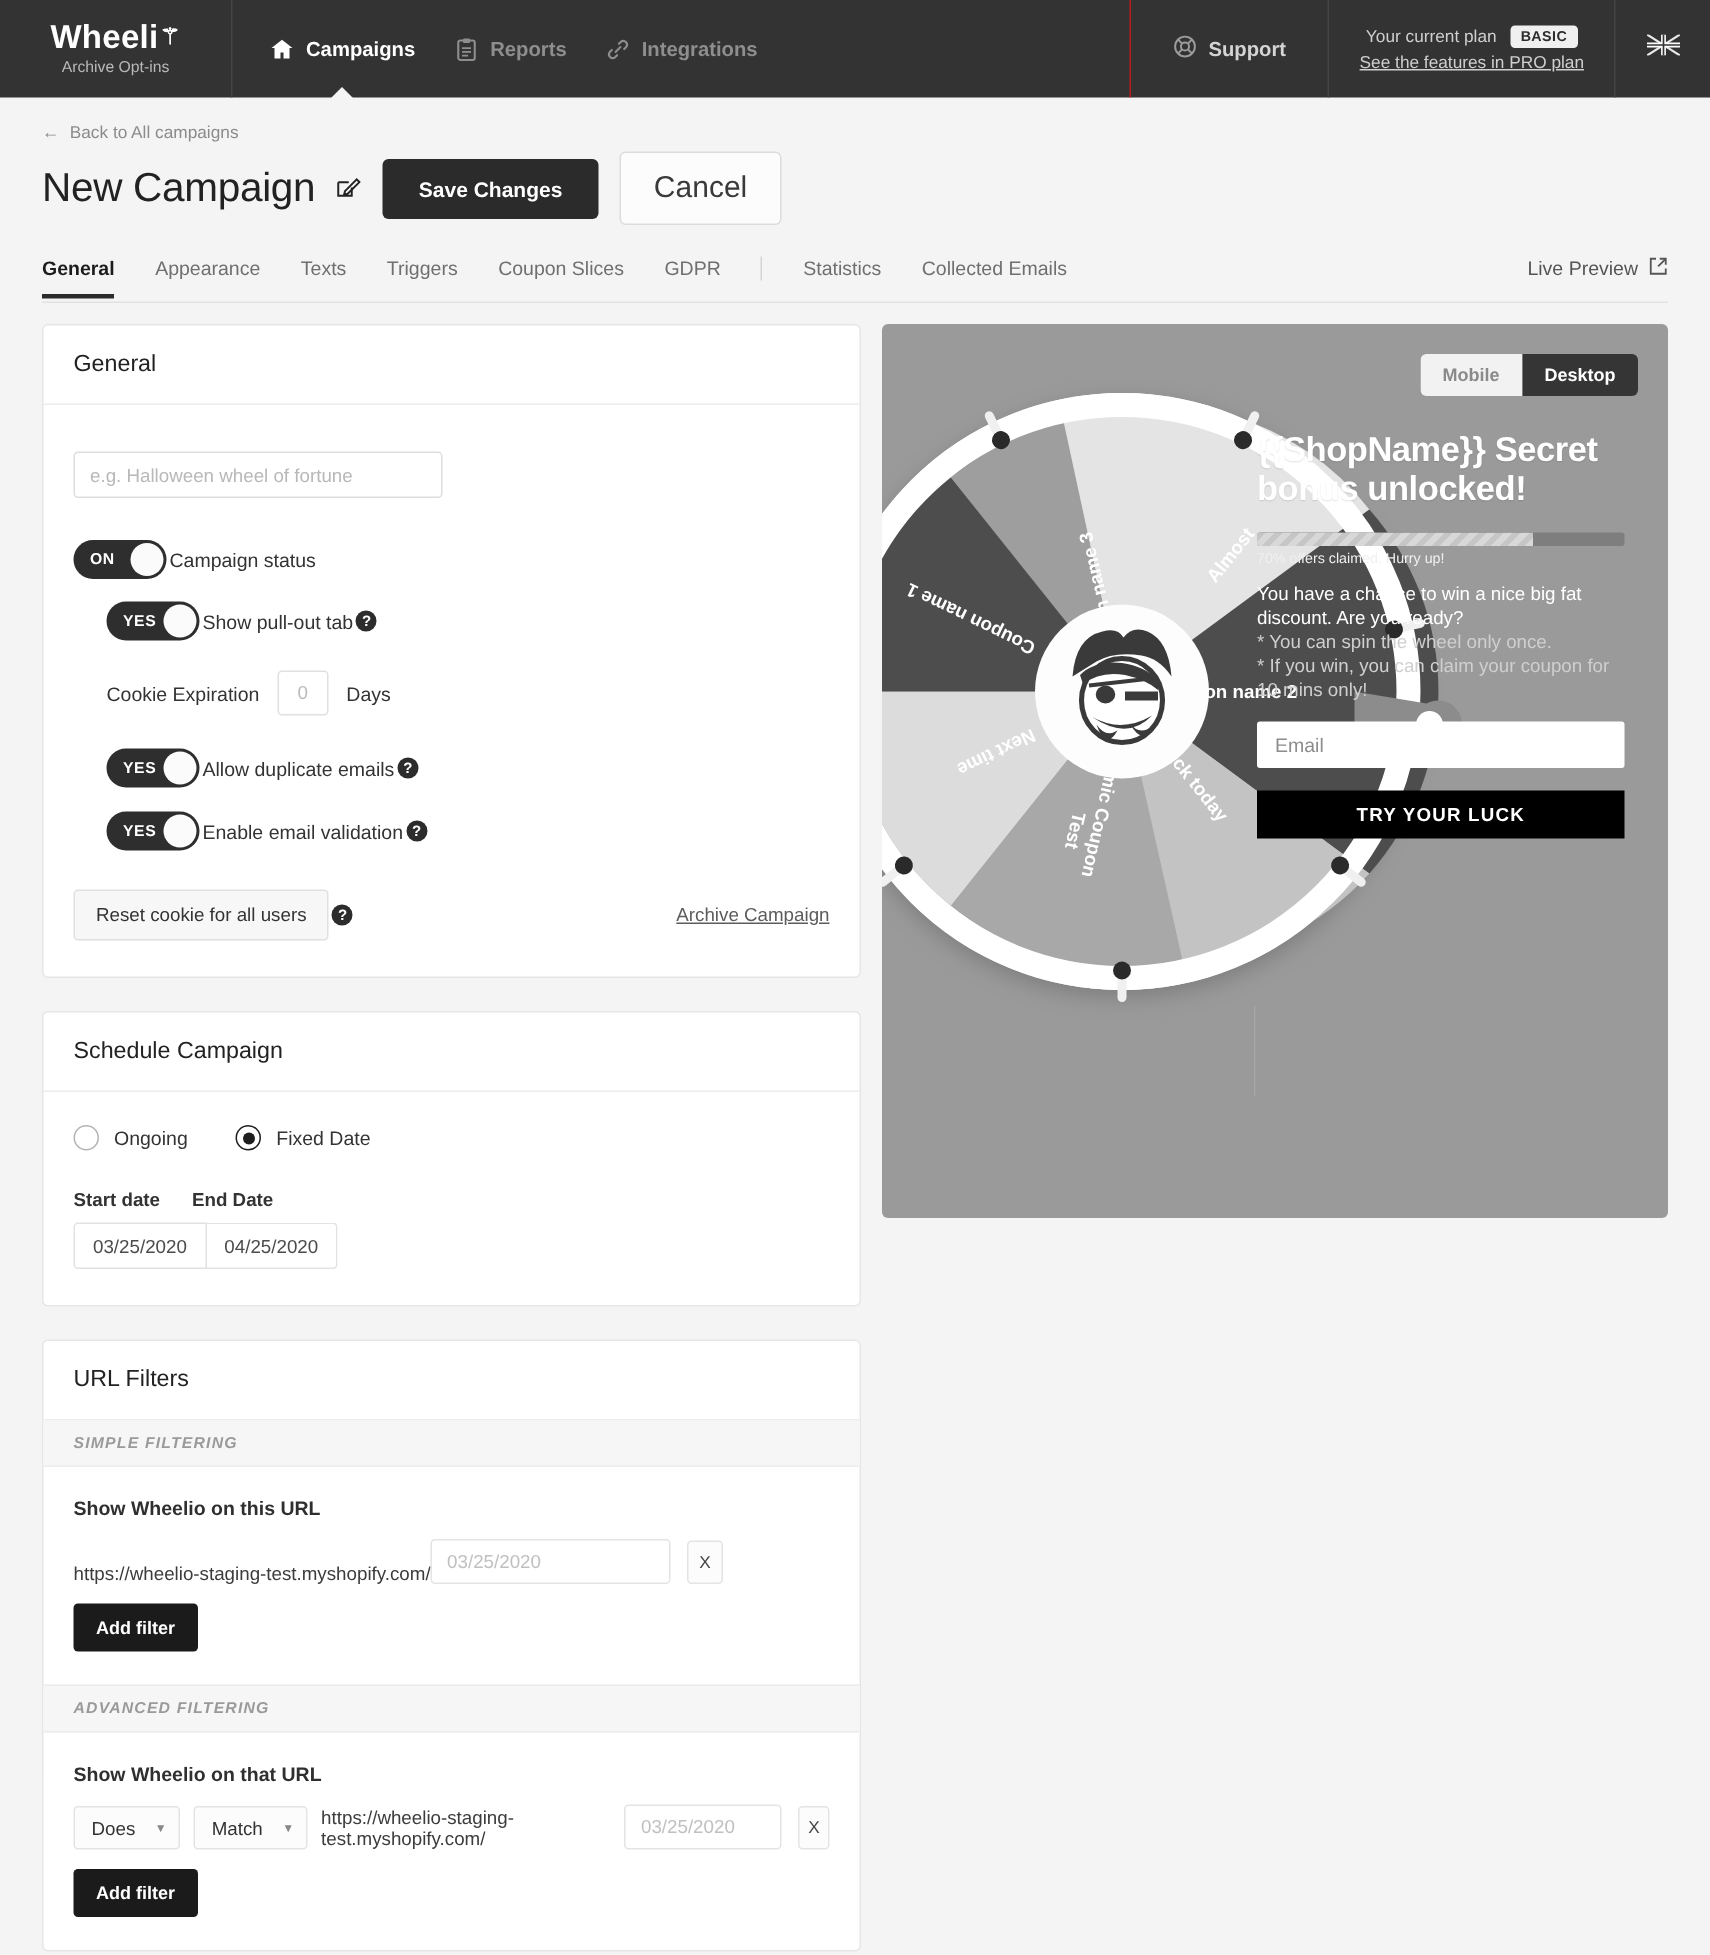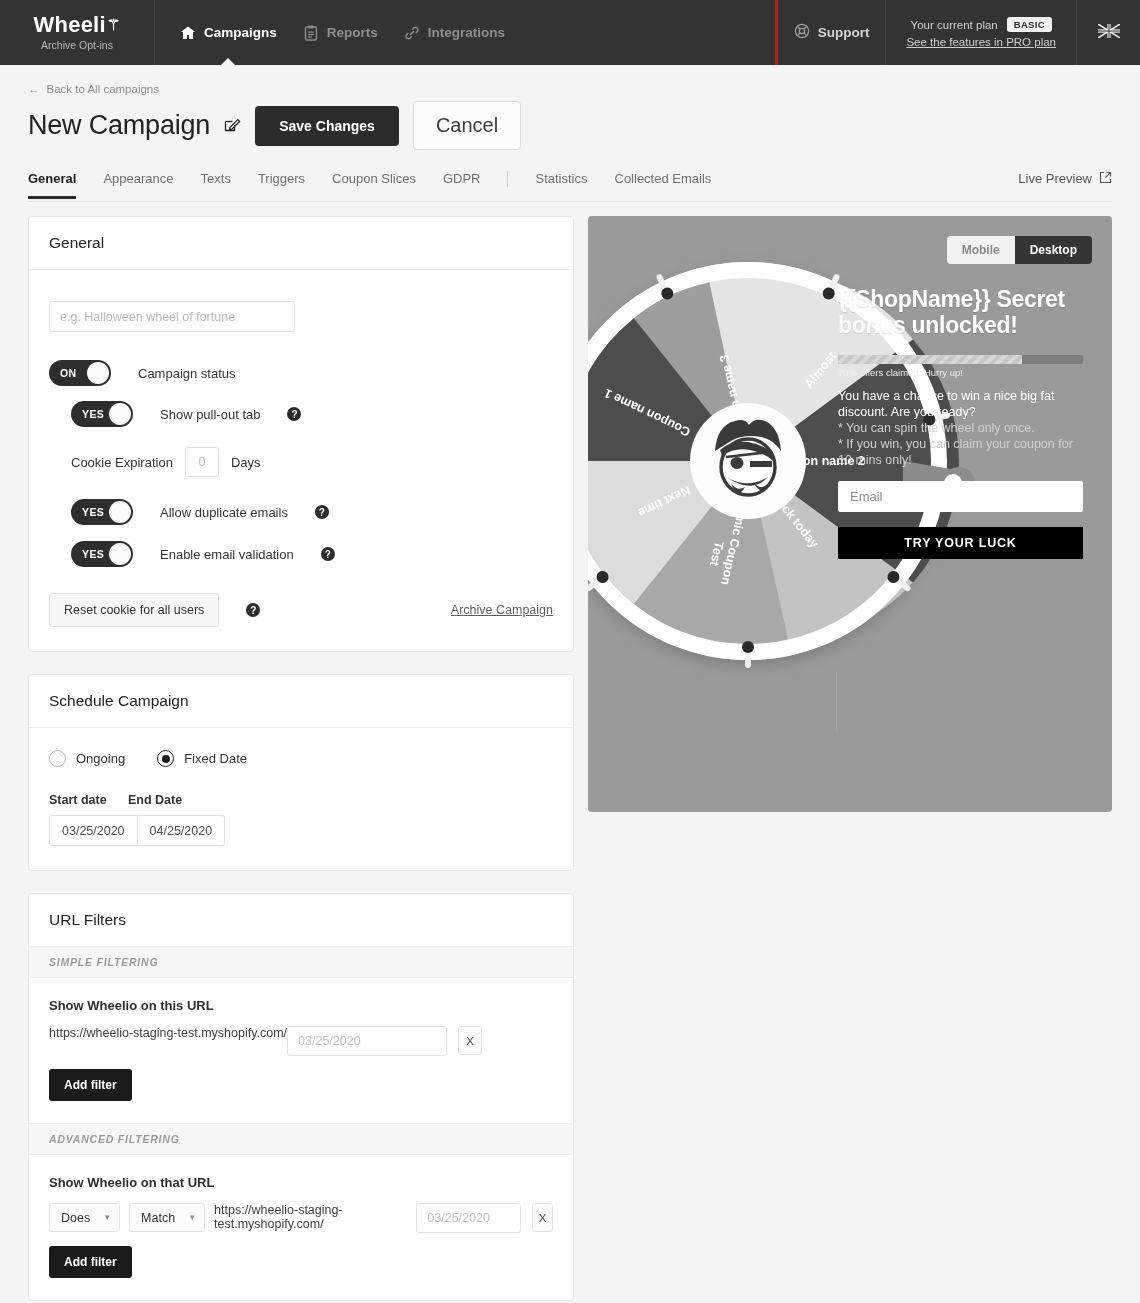--- a/index.html
+++ b/index.html
@@ -31,22 +31,22 @@
   .navitem.active { color: #ffffff; }
   .navitem .nico { width: 16px; height: 16px; display:inline-flex; align-items:center; justify-content:center; }
   .navitem .nico svg { display:block; }
   .nav-caret {
     position: absolute; bottom: -1px; left: 50%; transform: translateX(-50%);
     width: 0; height: 0; border-left: 8px solid transparent; border-right: 8px solid transparent;
     border-bottom: 8px solid #f4f4f4;
   }
 
   .navright { display: flex; align-items: stretch; }
-  .support-cell { display: flex; align-items: center; gap: 8px; padding: 0 16px;
-    border-left: 3px solid #b91c1c; font-size: 13.5px; font-weight: bold; color: #d4d4d4; cursor:pointer;}
+  .support-cell { display: flex; align-items: center; gap: 8px; padding: 0 28px;
+    border-left: 1px solid #b91c1c; font-size: 13.5px; font-weight: bold; color: #d4d4d4; cursor:pointer;}
   .plan-cell { display: flex; flex-direction: column; align-items: center; justify-content: center;
     padding: 0 20px; border-left: 1px solid #454545; }
   .plan-row { display: flex; align-items: center; gap: 9px; font-size: 11.5px; color: #cfcfcf; }
   .plan-badge { background: #f0f0f0; color: #2c2c2c; font-size: 9.5px; font-weight: bold;
     padding: 2px 7px; border-radius: 3px; letter-spacing: .3px; }
   .plan-link { font-size: 11.5px; color: #cfcfcf; text-decoration: underline; margin-top: 4px; cursor: pointer; }
   .lang-cell { display: flex; align-items: center; justify-content: center; width: 64px;
     border-left: 1px solid #454545; cursor: pointer; }
 
   
@@ -82,21 +82,21 @@
   .card-head { padding: 17px 20px; border-bottom: 1px solid #ececec; }
   .card-title { font-size: 15.5px; color: #222; }
   .card-body { padding: 22px 20px 24px 20px; }
 
   .fieldlabel { font-size: 12.5px; font-weight: bold; color: #333; }
   .txtinput { width: 246px; height: 31px; border: 1px solid #dedede; border-radius: 3px;
     padding: 0 10px; font-size: 12.5px; color: #333; font-family: "Liberation Sans", sans-serif;
     background: #fff; margin-top: 9px; }
   .txtinput::placeholder { color: #b8b8b8; }
 
-  .togrow { display: flex; align-items: center; gap: 27px; }
+  .togrow { display: flex; align-items: center; gap: 2px; }
   .toggle { width: 62px; height: 26px; border-radius: 13px; background: #2e2e2e;
     display: flex; align-items: center; position: relative; cursor: pointer; flex: none; }
   .toggle .tlabel { color: #fff; font-size: 10.5px; font-weight: bold; margin-left: 11px; letter-spacing: .4px; }
   .toggle .knob { position: absolute; right: 2px; top: 2px; width: 22px; height: 22px;
     border-radius: 50%; background: #fbfbfb; }
   .togtext { font-size: 13px; color: #333; }
   .helpico { width: 14px; height: 14px; border-radius: 50%; background: #2c2c2c; color: #fff;
     font-size: 10px; font-weight: bold; display: inline-flex; align-items: center;
     justify-content: center; cursor: pointer; flex:none; }
 
@@ -126,21 +126,21 @@
   .dateinput { height: 31px; border: 1px solid #e2e2e2; padding: 0 12px; font-size: 12.5px;
     color: #4c4c4c; background: #fff; display: flex; align-items: center;
     font-family: "Liberation Sans", sans-serif; cursor: pointer; }
   .dateinput.first { border-radius: 3px 0 0 3px; }
   .dateinput.second { border-radius: 0 3px 3px 0; border-left: none; }
 
   .subhead { background: #f6f6f6; border-bottom: 1px solid #ececec; padding: 9px 20px;
     font-size: 10.5px; color: #9a9a9a; letter-spacing: .8px; font-weight: bold; font-style: italic; }
   .filterblock { padding: 20px 20px 22px 20px; }
   .filterlabel { font-size: 13px; font-weight: bold; color: #2f2f2f; margin-bottom: 13px; }
-  .filterrow { display: flex; align-items: flex-start; }
+  .filterrow { display: flex; align-items: flex-end; }
   .urlprefix { font-size: 12.5px; color: #3c3c3c; }
   .urlinput { height: 30px; border: 1px solid #e4e4e4; border-radius: 3px; padding: 0 10px;
     font-size: 12.5px; font-family: "Liberation Sans", sans-serif; background: #fff; color: #333; }
   .urlinput::placeholder { color: #c0c0c0; }
   .xbtn { width: 24px; height: 29px; border: 1px solid #e4e4e4; border-radius: 3px; background: #fcfcfc;
     font-size: 11.5px; color: #444; margin-left: 11px; cursor: pointer;
     font-family: "Liberation Sans", sans-serif; }
   .addfilter { margin-top: 13px; background: #1b1b1b; color: #ffffff; border: none; border-radius: 3px;
     font-size: 12px; font-weight: bold; padding: 9px 15px; cursor: pointer;
     font-family: "Liberation Sans", sans-serif; }

